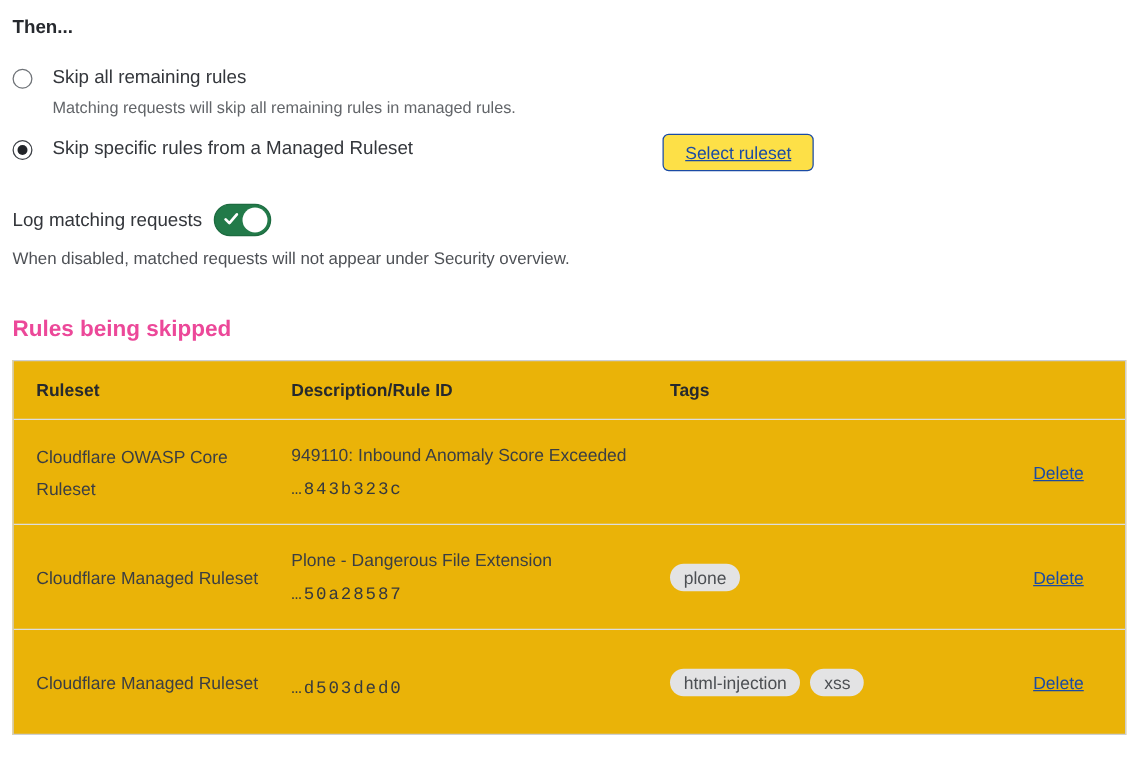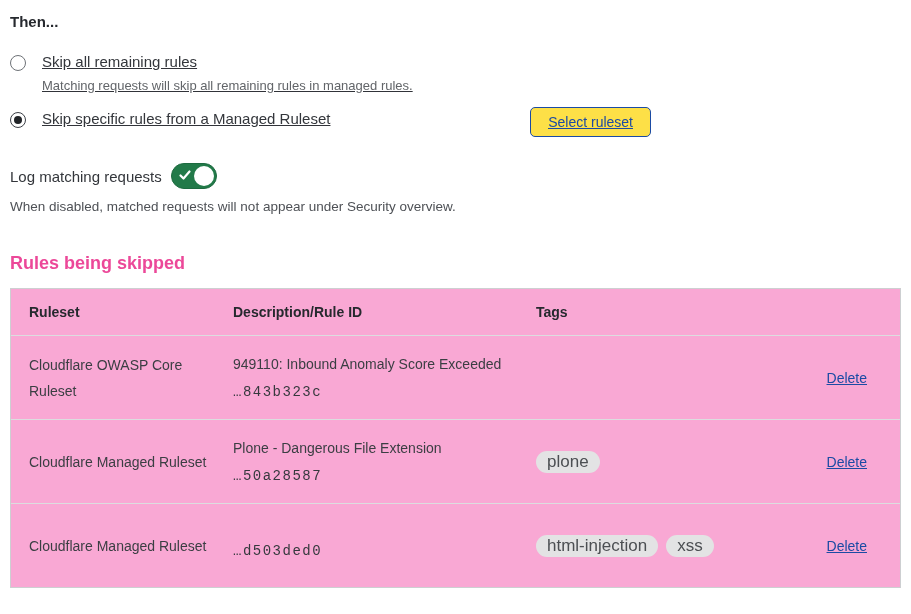--- a/index.html
+++ b/index.html
@@ -4,21 +4,21 @@
 <style>
   * { margin: 0; padding: 0; box-sizing: border-box; }
   html, body { width: 911px; height: 614px; background: #ffffff; overflow: hidden; }
   body { font-family: "Liberation Sans", "DejaVu Sans", sans-serif; color: #313339; }
   .container { position: relative; width: 891px; margin: 0 10px; padding-top: 13px; }
 
   .section-heading { font-size: 15px; font-weight: 700; color: #26292e; line-height: 18px; }
 
   
   .options { margin-top: 21px; }
-  .option-row { display: flex; align-items: flex-start; text-decoration: underline; }
+  .option-row { display: flex; align-items: flex-start; }
   .option-row + .option-row { margin-top: 14px; }
   .radio { flex: 0 0 auto; width: 16px; height: 16px; border-radius: 50%; border: 1px solid #6e7277;
            background: #fff; margin-top: 3px; position: relative; cursor: pointer; }
   .radio.checked { border-color: #3c4046; }
   .radio.checked::after { content: ""; position: absolute; left: 3px; top: 3px; width: 8px; height: 8px;
            border-radius: 50%; background: #212428; }
   .option-text { margin-left: 16px; }
   .option-label { font-size: 15px; color: #33363b; line-height: 20px; cursor: pointer; }
   .option-desc { font-size: 13px; color: #626569; line-height: 18px; margin-top: 5px; }
 
@@ -32,33 +32,33 @@
   .log-label { font-size: 15px; color: #33363b; }
   .toggle { position: relative; width: 46px; height: 26px; border-radius: 13px; background: #227a49;
             border: 1px solid #1d6b40; cursor: pointer; flex: 0 0 auto; }
   .toggle .check { position: absolute; left: 7px; top: 5px; width: 12px; height: 12px; color: #ffffff; }
   .toggle .knob { position: absolute; right: 2px; top: 2px; width: 20px; height: 20px; border-radius: 50%;
             background: #ffffff; }
   .log-desc { margin-top: 9px; font-size: 13.5px; color: #4e5156; line-height: 18px; }
 
   
   .table-heading { margin-top: 37px; font-size: 18px; font-weight: 700; color: #ec4899; }
-  .rules-table { margin-top: 14px; border: 1px solid #cdcfd1; background: #f9a8d4; }
+  .rules-table { margin-top: 14px; border: 1px solid #cdcfd1; background: #eab308; }
   .t-header, .t-row { display: grid; grid-template-columns: 212px 303px 224px 1fr; align-items: center; }
   .t-header { height: 46px; font-size: 14px; font-weight: 700; color: #26292e; }
   .t-row { min-height: 84px; border-top: 1px solid #dcdddf; font-size: 14px; color: #3b3e43; }
   .cell-1 { padding-left: 18px; padding-right: 14px; line-height: 26px; }
   .cell-2 { padding-left: 10px; padding-right: 14px; }
   .cell-3 { padding-left: 10px; padding-right: 10px; }
   .cell-4 { text-align: right; padding-right: 33px; }
   .rule-desc { line-height: 19px; }
   .rule-id { margin-top: 10px; font-family: "Liberation Mono", "DejaVu Sans Mono", monospace;
              font-size: 14px; letter-spacing: 1.5px; color: #36393e; }
   .tag-pill { display: inline-block; background: #e3e3e4; color: #4c4f53; border-radius: 11px;
-              padding: 3px 11px; font-size: 17px; line-height: 16px; margin-right: 8px; }
+              padding: 3px 11px; font-size: 14px; line-height: 16px; margin-right: 8px; }
   .delete-link { font-size: 14px; color: #1b4ba4; text-decoration: underline; cursor: pointer; }
 </style>
 </head>
 <body>
 
 <div class="container">
 
   <div class="section-heading">Then...</div>
 
   <div class="options">

